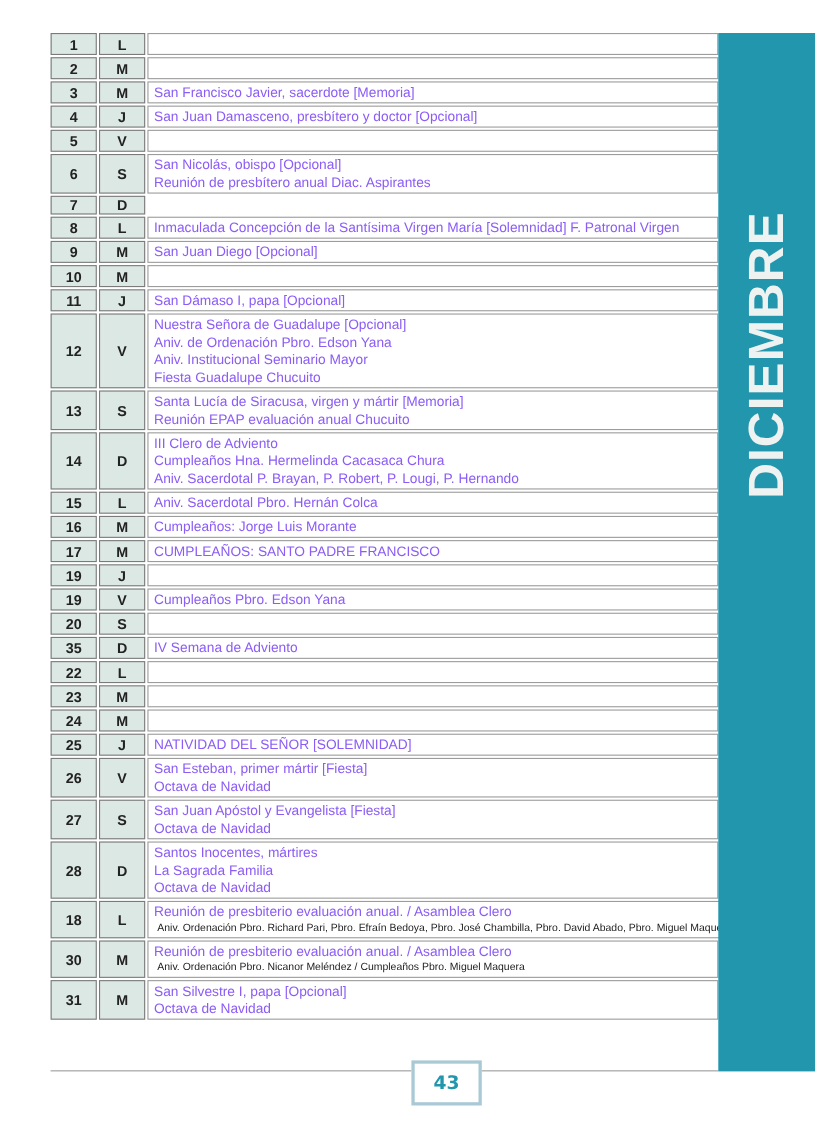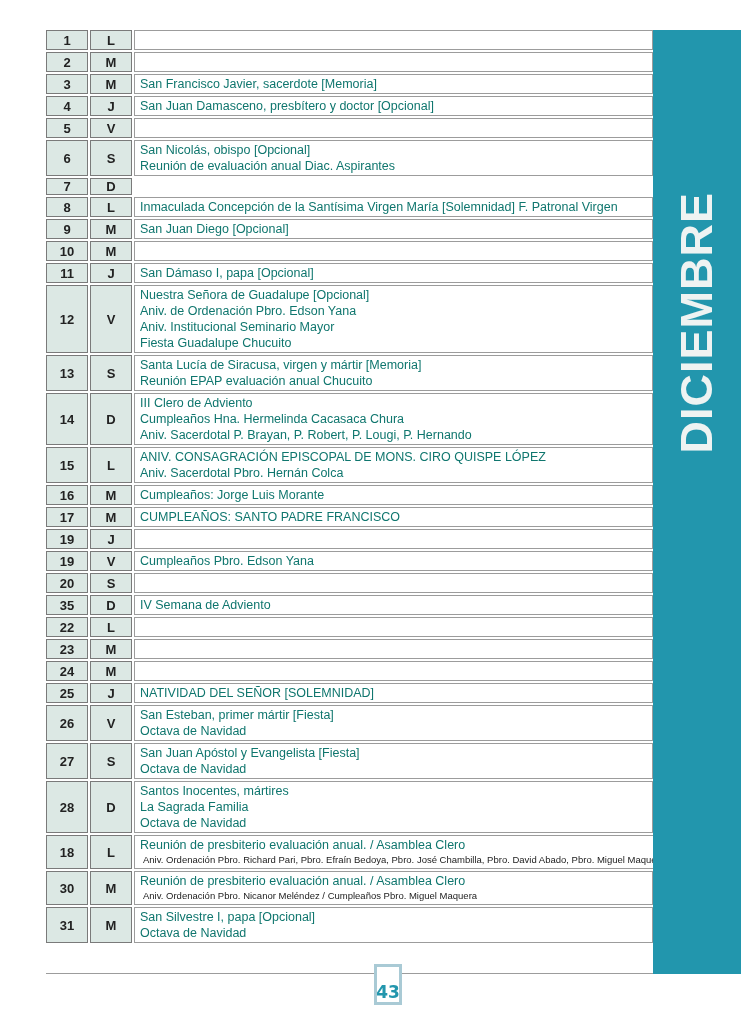--- a/index.html
+++ b/index.html
@@ -14,39 +14,39 @@
     background:var(--cell-bg,#dce8e4);border:1px solid var(--cell-border,#7a7a7a);
     display:flex;align-items:center;justify-content:center;
     font-size:13px;font-weight:bold;color:#222;
   }
   .desc{
     box-sizing:border-box;flex:1;min-height:20px;
     border:1px solid var(--desc-border,#9c9c9c);background:#fff;
     padding:1px 5px;display:flex;flex-direction:column;justify-content:center;
   }
   .line{
-    font-size:12.5px;line-height:16px;color:#0f766e;
+    font-size:12.5px;line-height:16px;color:#8b5cf6;
     white-space:nowrap;overflow:hidden;
   }
   .line.small{font-size:9.5px;line-height:14px;padding-left:3px;color:#222;}
   .tab{
     position:absolute;left:653px;top:30px;width:88px;height:944px;
     background:var(--accent,#2296ad);
   }
   .tab .month{
     position:absolute;top:162px;left:50%;
     transform:translateX(-50%) rotate(180deg);
     writing-mode:vertical-rl;
     font-size:45px;font-weight:bold;color:#eef3f2;letter-spacing:1px;
     font-family:"Liberation Sans",sans-serif;
   }
   .pnum{
-    position:absolute;left:374px;top:964px;width:28px;height:41px;
+    position:absolute;left:374px;top:964px;width:64px;height:41px;
     box-sizing:border-box;border:3px solid var(--pnum-border,#a9cad5);background:#fff;
-    display:flex;align-items:flex-end;justify-content:center;
+    display:flex;align-items:center;justify-content:center;
   }
   .pnum span{
     color:var(--accent,#2296ad);font-weight:bold;font-size:17px;
     font-family:"DejaVu Sans",sans-serif;
   }
   .bottom-rule{
     position:absolute;left:46px;top:973px;width:607px;height:1px;background:#9c9c9c;
   }
 </style>
 </head>
@@ -81,21 +81,21 @@
       <div class="row">
         <div class="num">5</div>
         <div class="let">V</div>
         <div class="desc"></div>
       </div>
       <div class="row">
         <div class="num">6</div>
         <div class="let">S</div>
         <div class="desc">
           <div class="line">San Nicolás, obispo [Opcional]</div>
-          <div class="line">Reunión de evaluación anual Diac. Aspirantes</div>
+          <div class="line">Reunión de presbítero anual Diac. Aspirantes</div>
         </div>
       </div>
       <div class="row">
         <div class="num">7</div>
         <div class="let">D</div>
       </div>
       <div class="row">
         <div class="num">8</div>
         <div class="let">L</div>
         <div class="desc">
@@ -145,21 +145,20 @@
         <div class="desc">
           <div class="line">III Clero de Adviento</div>
           <div class="line">Cumpleaños Hna. Hermelinda Cacasaca Chura</div>
           <div class="line">Aniv. Sacerdotal P. Brayan, P. Robert, P. Lougi, P. Hernando</div>
         </div>
       </div>
       <div class="row">
         <div class="num">15</div>
         <div class="let">L</div>
         <div class="desc">
-          <div class="line">ANIV. CONSAGRACIÓN EPISCOPAL DE MONS. CIRO QUISPE LÓPEZ</div>
           <div class="line">Aniv. Sacerdotal Pbro. Hernán Colca</div>
         </div>
       </div>
       <div class="row">
         <div class="num">16</div>
         <div class="let">M</div>
         <div class="desc">
           <div class="line">Cumpleaños: Jorge Luis Morante</div>
         </div>
       </div>

